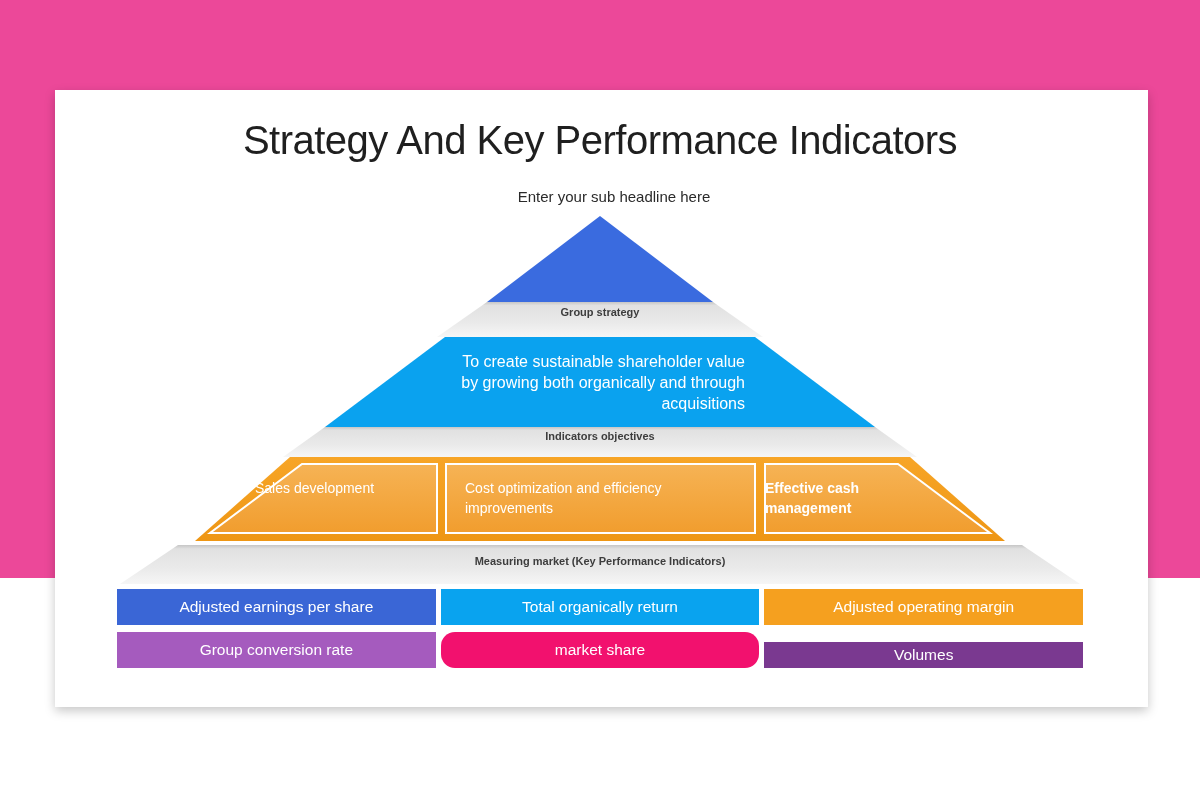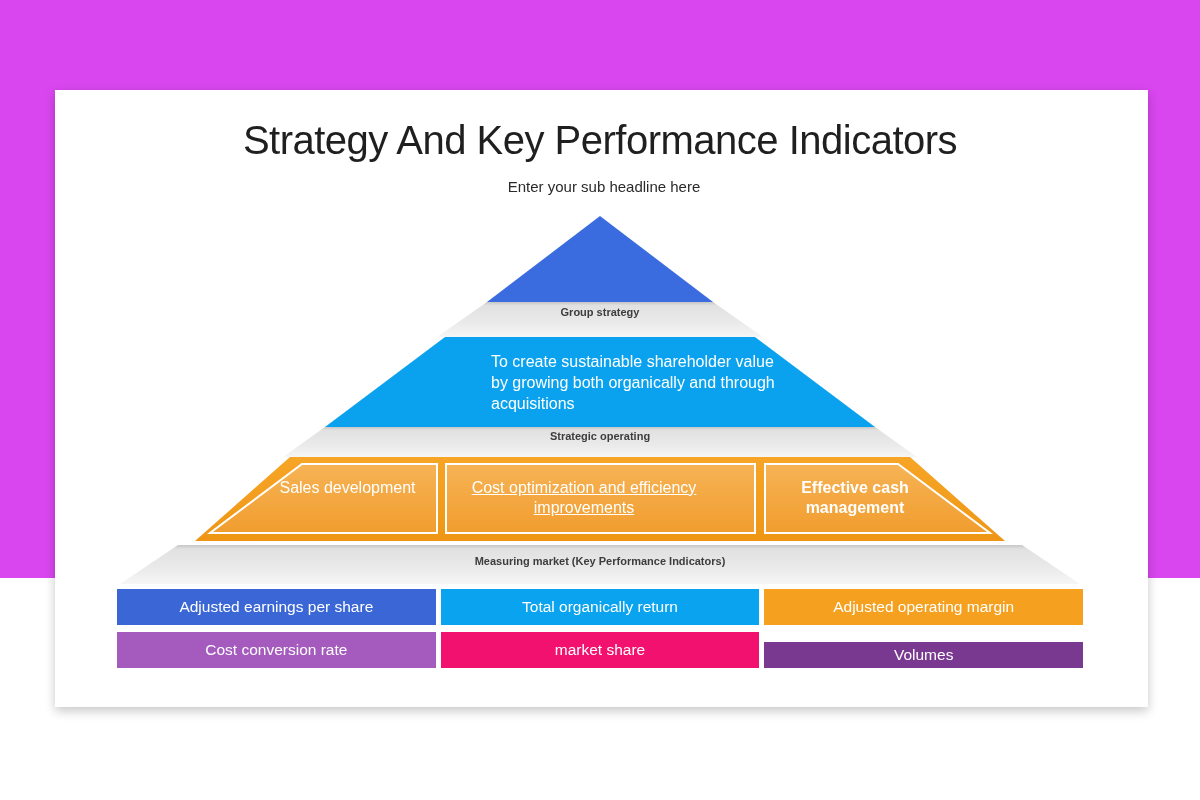--- a/index.html
+++ b/index.html
@@ -2,56 +2,56 @@
 <html><head>
 <meta charset="utf-8">
 <style>
   html, body { margin: 0; padding: 0; }
   body {
     width: 1200px; height: 800px; overflow: hidden;
     font-family: "Liberation Sans", "DejaVu Sans", sans-serif;
   }
   .canvas {
     position: relative; width: 1200px; height: 578px;
-    background: #d946ef;
+    background: #ec4899;
   }
   .slide {
     position: absolute; left: 55px; top: 90px; width: 1093px; height: 617px;
     background: #ffffff;
     box-shadow: 0 4px 10px rgba(0,0,0,0.22);
   }
   .overlay { position: absolute; inset: 0; width: 1200px; height: 800px; }
   .slide-title {
     position: absolute; left: 100px; width: 1000px; top: 118px;
     margin: 0; text-align: center;
     font-size: 40px; font-weight: 400; letter-spacing: -0.5px; color: #1f1f1f;
   }
   .slide-subtitle {
     position: absolute; left: 300px; width: 600px; top: 174px;
-    margin: 4px; text-align: center;
+    margin: 14px; text-align: center;
     font-size: 15px; font-weight: 400; color: #2a2a2a;
   }
   .pyramid-svg { position: absolute; inset: 0; width: 1200px; height: 800px; }
   .band-label {
     position: absolute; text-align: center;
     font-size: 11px; font-weight: 700; color: #3d3d3d;
   }
   .band1-label { left: 440px; width: 320px; top: 306px; }
   .band2-label { left: 400px; width: 400px; top: 430px; }
   .band3-label { left: 300px; width: 600px; top: 555px; }
   .vision-text {
     position: absolute; left: 455px; width: 290px; top: 351px;
-    text-align: left; font-size: 16px; line-height: 21px; color: #ffffff; margin-left: 36px;
+    text-align: right; font-size: 16px; line-height: 21px; color: #ffffff;
   }
   .obj-label {
-    position: absolute; text-align: center;
-    font-size: 16px; line-height: 20px; color: #ffffff;
+    position: absolute; text-align: left;
+    font-size: 14px; line-height: 20px; color: #ffffff;
   }
   .obj-label-sales { left: 255px; width: 185px; top: 478px; }
-  .obj-label-cost  { left: 449px; width: 270px; top: 478px; text-decoration: underline; }
+  .obj-label-cost  { left: 465px; width: 270px; top: 478px; }
   .obj-label-cash  { left: 765px; width: 180px; top: 478px; font-weight: bold; }
   .kpi-row {
     position: absolute; left: 117px; width: 966px; height: 36px;
     display: flex; gap: 5px;
   }
   .kpi-row-1 { top: 589px; }
   .kpi-row-2 { top: 632px; }
   .kpi-chip {
     flex: 1; display: flex; align-items: center; justify-content: center;
     color: #ffffff; font-size: 15.5px; white-space: nowrap;
@@ -101,33 +101,33 @@
     <polygon points="765,464 898,464 990,533 765,533" fill="url(#gradOrangeLight)" stroke="#ffffff" stroke-width="2"></polygon>
 
     <polygon points="178,545 1022,545 1080,584 120,584" fill="url(#gradBand)"></polygon>
   </svg>
 
   <div class="overlay">
     <div class="band-label band1-label">Group strategy</div>
 
     <div class="vision-text">To create sustainable shareholder value by growing both organically and through acquisitions</div>
 
-    <div class="band-label band2-label">Strategic operating</div>
+    <div class="band-label band2-label">Indicators objectives</div>
 
     <div class="obj-label obj-label-sales">Sales development</div>
     <div class="obj-label obj-label-cost">Cost optimization and efficiency improvements</div>
     <div class="obj-label obj-label-cash">Effective cash management</div>
 
     <div class="band-label band3-label">Measuring market (Key Performance Indicators)</div>
 
     <div class="kpi-row kpi-row-1">
       <div class="kpi-chip" style="background: rgb(58, 102, 214);">Adjusted earnings per share</div>
       <div class="kpi-chip" style="background: rgb(9, 163, 239);">Total organically return</div>
       <div class="kpi-chip" style="background: rgb(245, 160, 31);">Adjusted operating margin</div>
     </div>
 
     <div class="kpi-row kpi-row-2">
-      <div class="kpi-chip" style="background: rgb(165, 91, 190);">Cost conversion rate</div>
-      <div class="kpi-chip" style="background: rgb(242, 17, 110);">market share</div>
+      <div class="kpi-chip" style="background: rgb(165, 91, 190);">Group conversion rate</div>
+      <div class="kpi-chip" style="background: rgb(242, 17, 110); border-radius: 14px;">market share</div>
       <div class="kpi-chip" style="background: rgb(122, 57, 144); margin-top: 10px;">Volumes</div>
     </div>
   </div>
 </div>
 
 </body></html>

